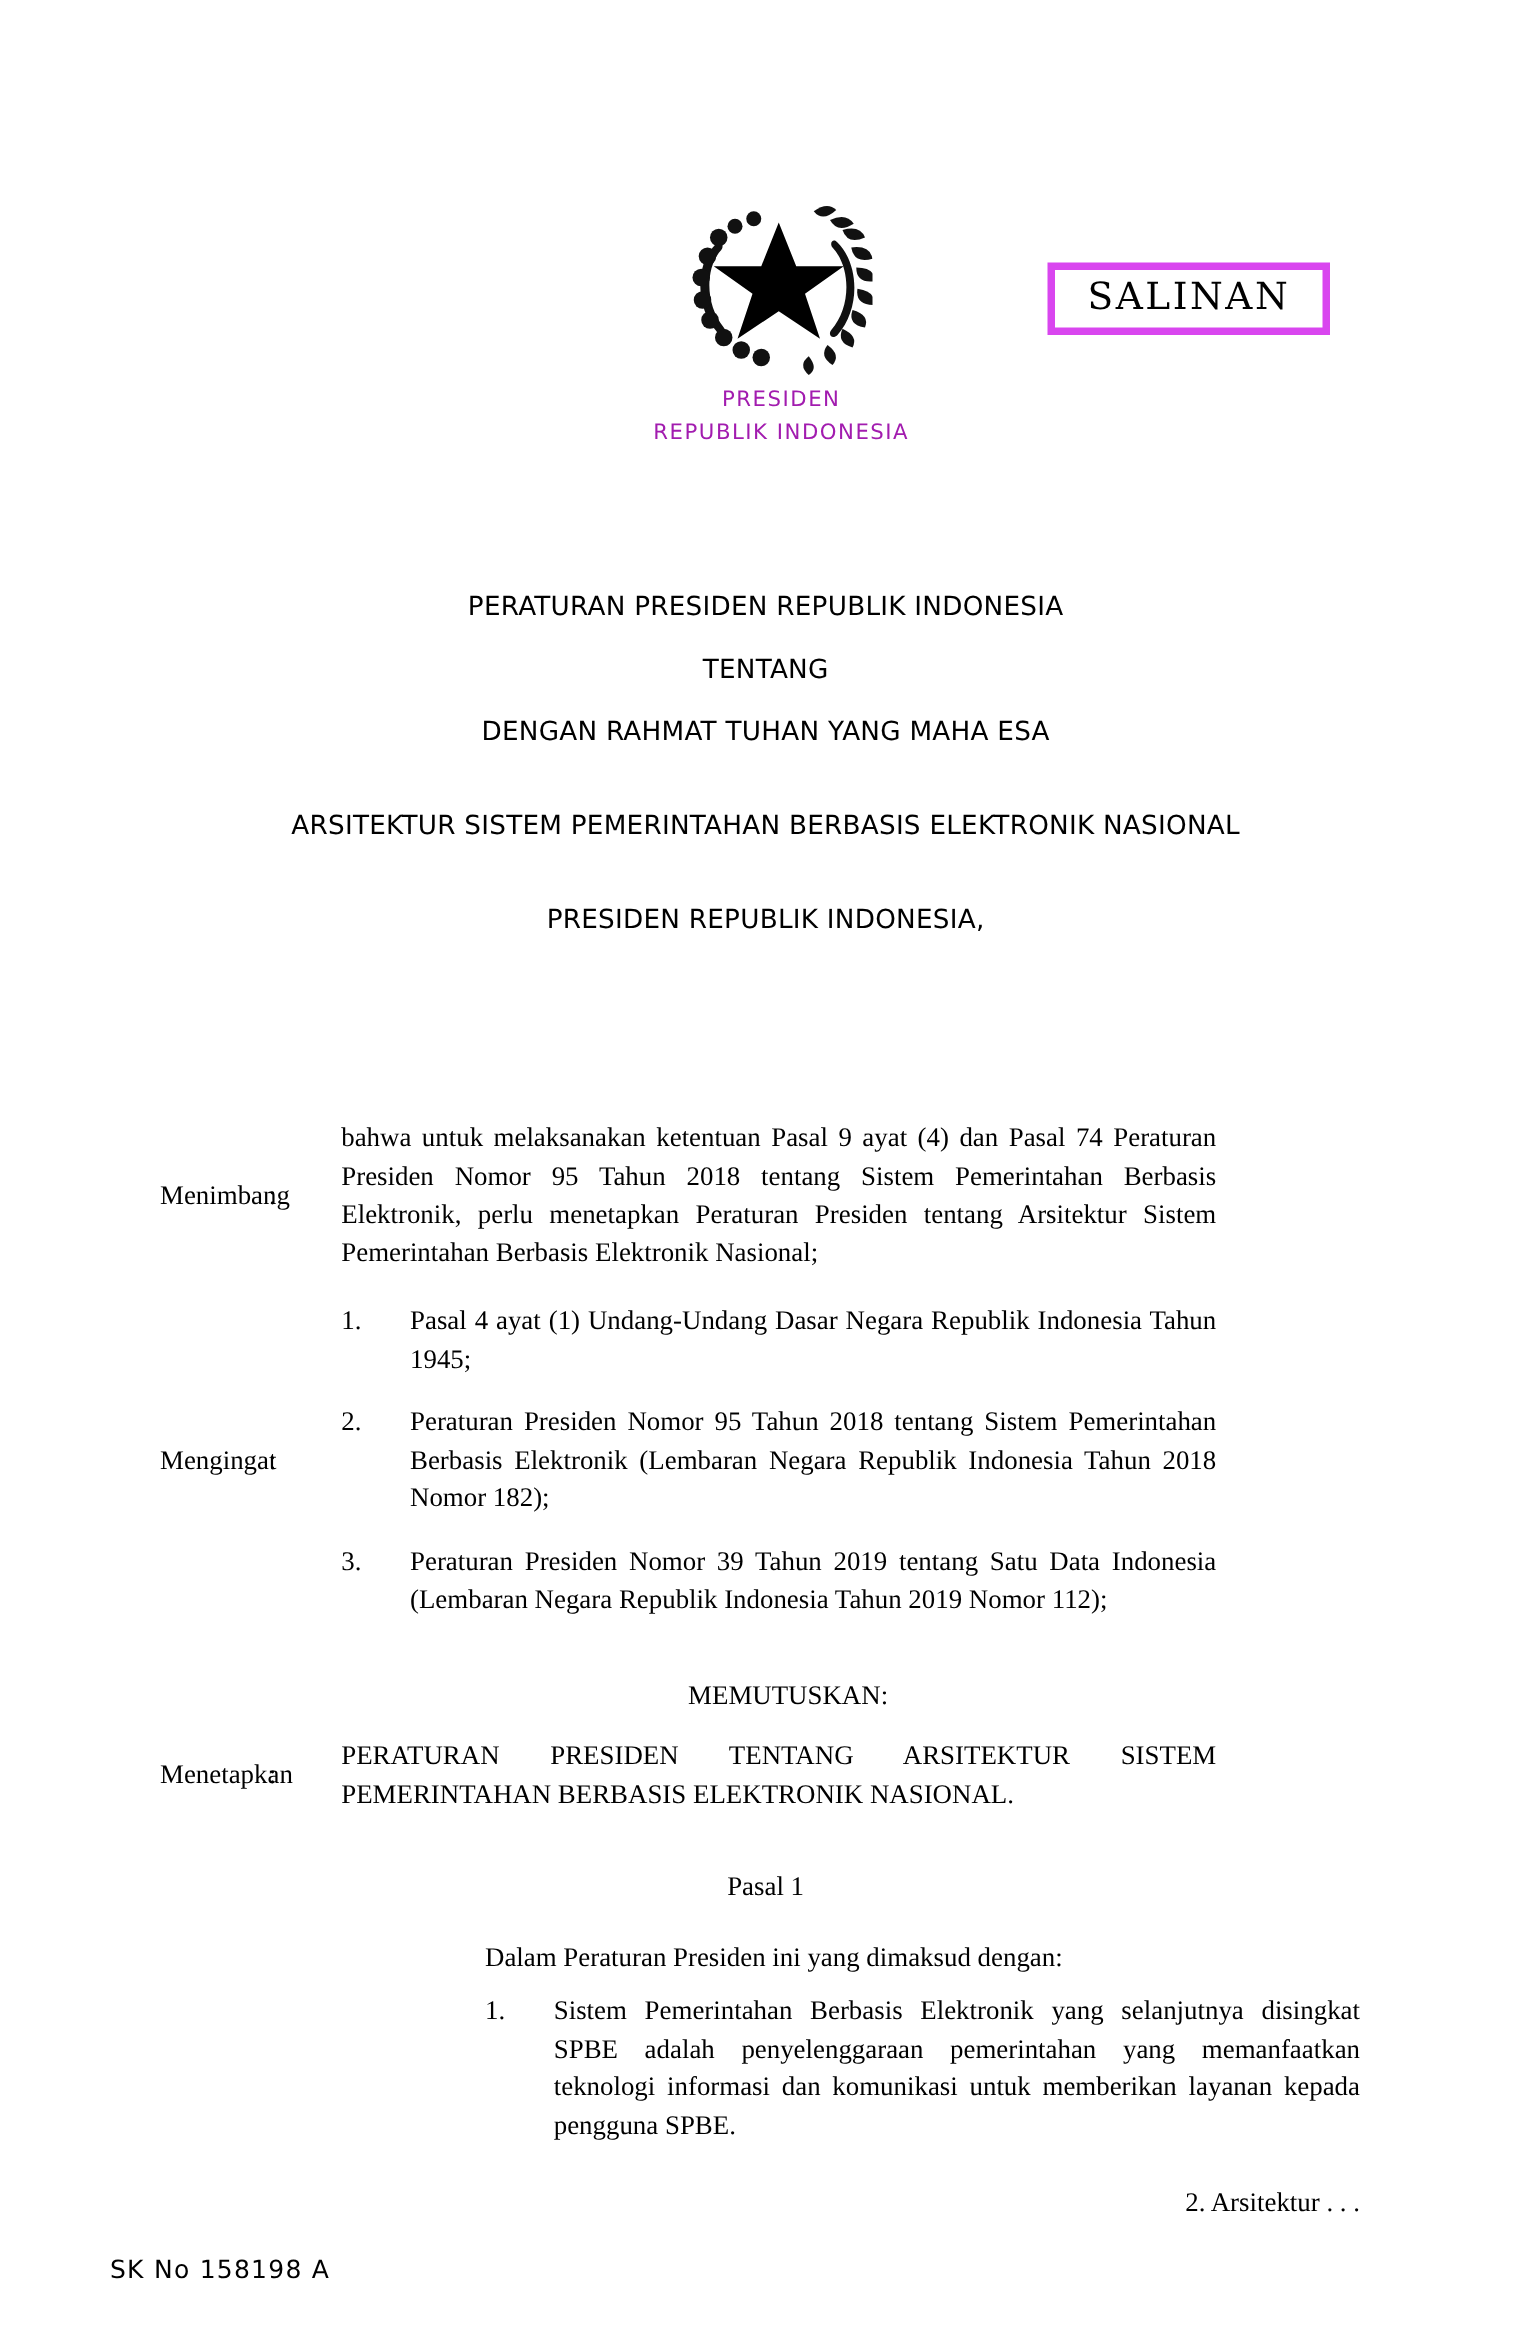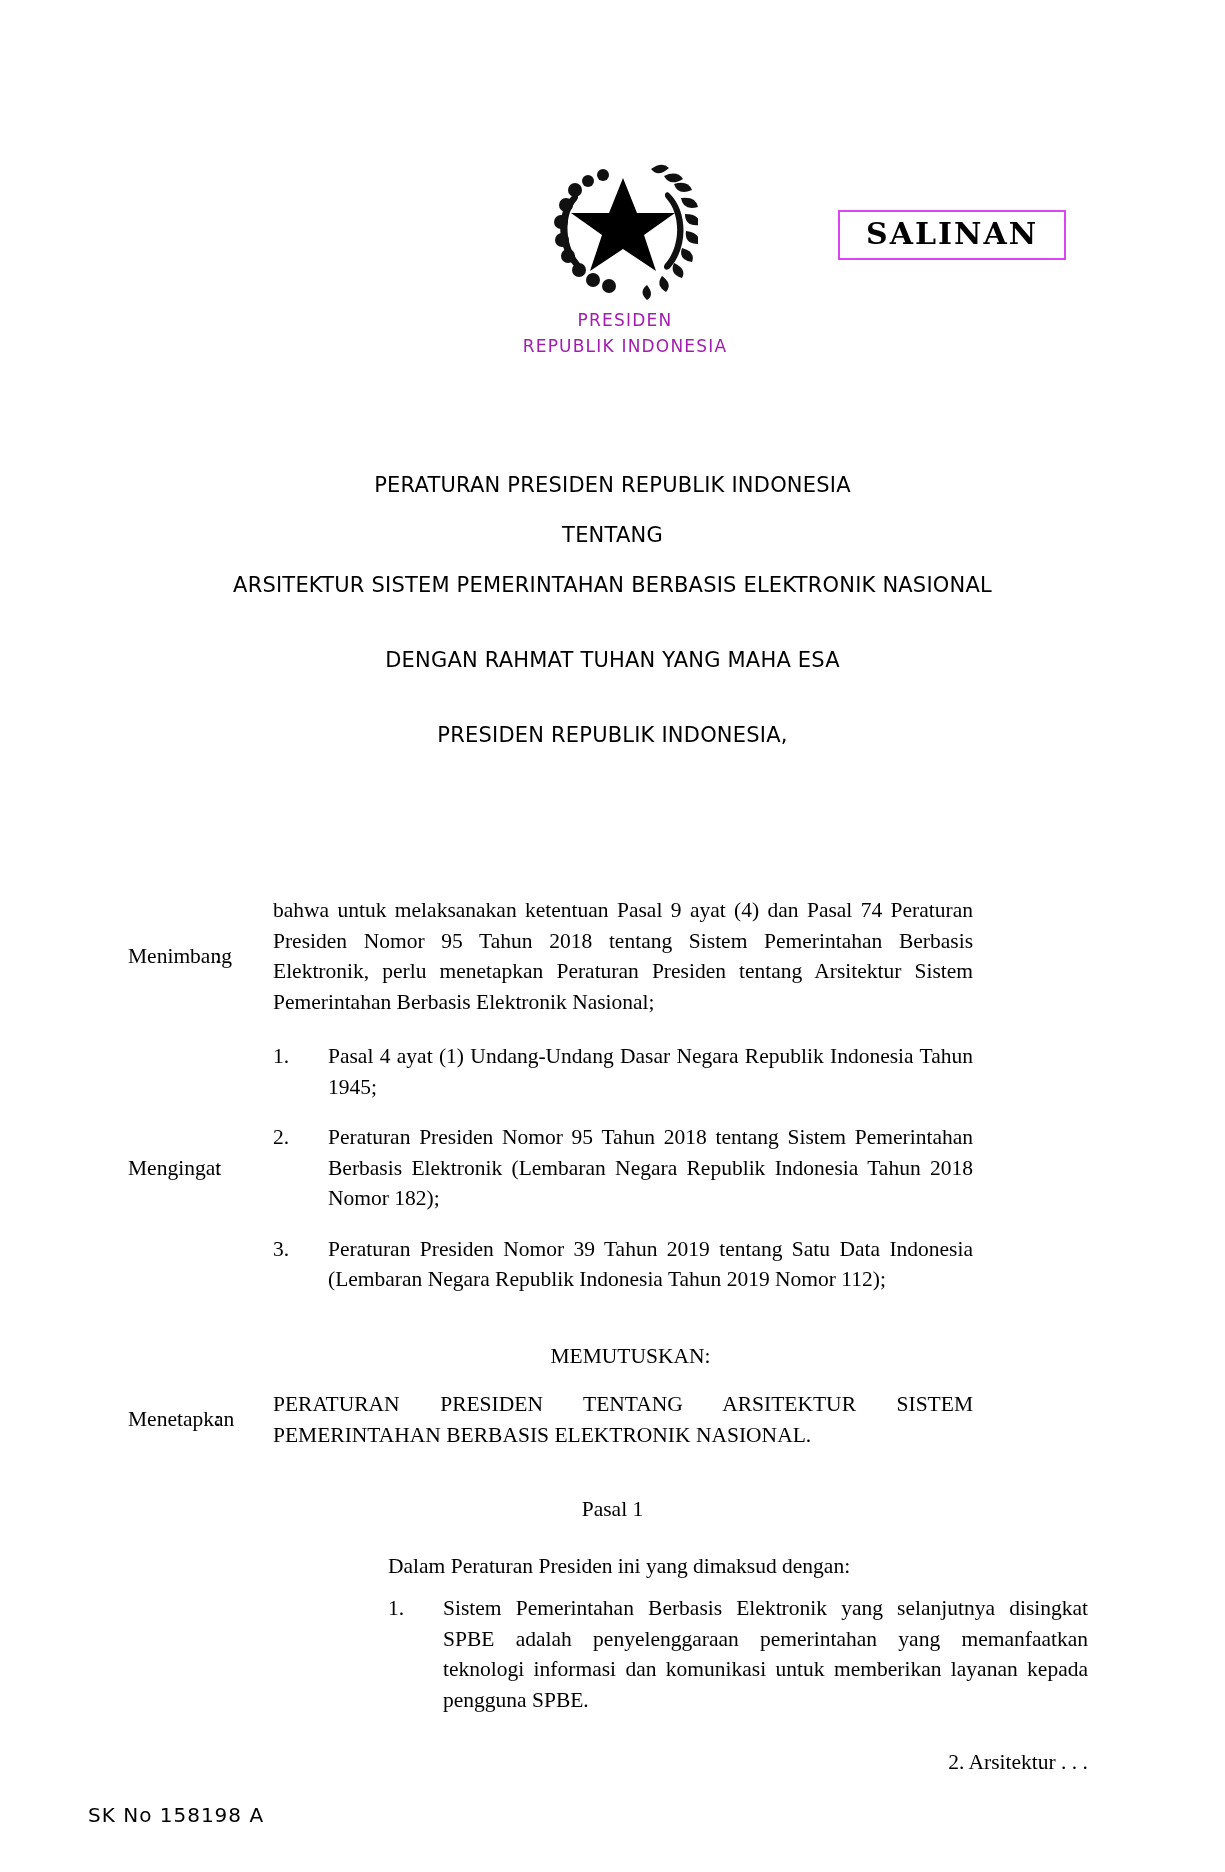--- a/index.html
+++ b/index.html
@@ -50,24 +50,24 @@
     letter-spacing: 1.2px;
     line-height: 1.5;
     color: #a21caf;
   }
 
   
   .salinan-box {
     position: absolute;
     left: 838px;
     top: 60px;
-    border: 2px solid #d946ef;
+    border: 6px solid #d946ef;
     padding: 7px 26px 9px 26px;
     font-family: "DejaVu Serif", serif;
-    font-weight: bold;
+    font-weight: normal;
     font-size: 30px;
     letter-spacing: 2px;
     line-height: 1;
   }
 
   
   .title-block {
     position: absolute;
     top: 475px;
     left: 0;
@@ -209,22 +209,22 @@
       <div>PRESIDEN</div>
       <div>REPUBLIK INDONESIA</div>
     </div>
 
     <div class="salinan-box">SALINAN</div>
   </div>
 
   <div class="title-block">
     <div class="t-line">PERATURAN PRESIDEN REPUBLIK INDONESIA</div>
     <div class="t-line">TENTANG</div>
+    <div class="t-line t-gap">DENGAN RAHMAT TUHAN YANG MAHA ESA</div>
     <div class="t-line t-gap">ARSITEKTUR SISTEM PEMERINTAHAN BERBASIS ELEKTRONIK NASIONAL</div>
-    <div class="t-line t-gap">DENGAN RAHMAT TUHAN YANG MAHA ESA</div>
     <div class="t-line">PRESIDEN REPUBLIK INDONESIA,</div>
   </div>
 
   <div class="body-zone">
 
     <div class="clause-row">
       <div class="clause-label">Menimbang</div>
       <div class="clause-colon">:</div>
       <div class="clause-body">
         <p>bahwa untuk melaksanakan ketentuan Pasal 9 ayat (4) dan Pasal 74 Peraturan Presiden Nomor 95 Tahun 2018 tentang Sistem Pemerintahan Berbasis Elektronik, perlu menetapkan Peraturan Presiden tentang Arsitektur Sistem Pemerintahan Berbasis Elektronik Nasional;</p>

